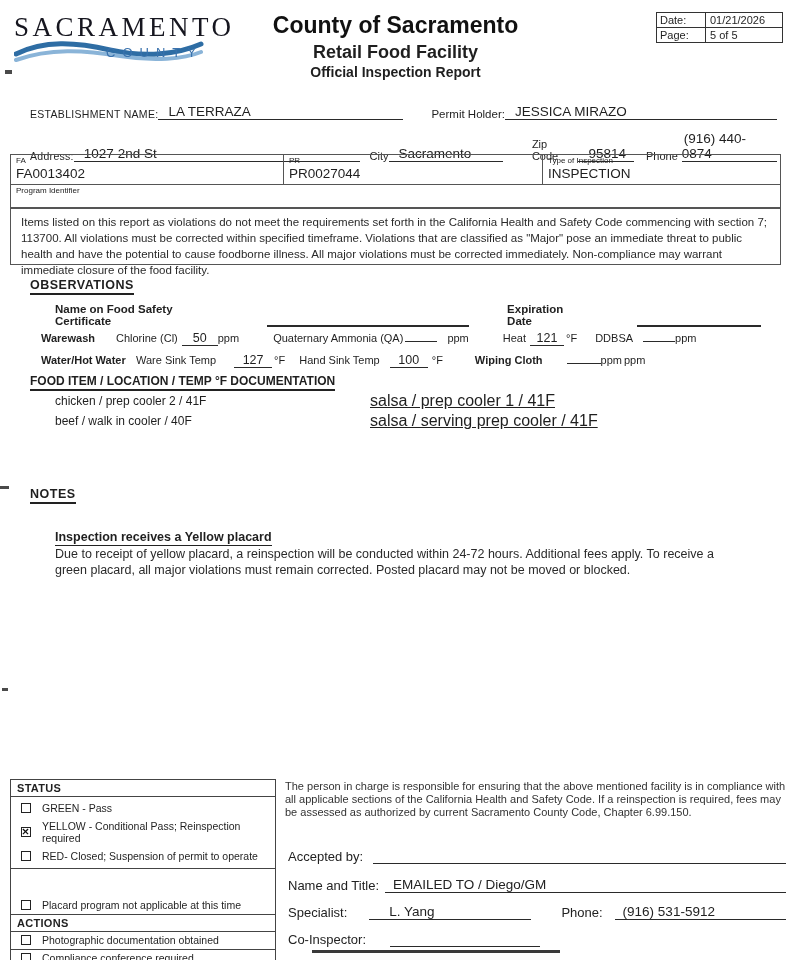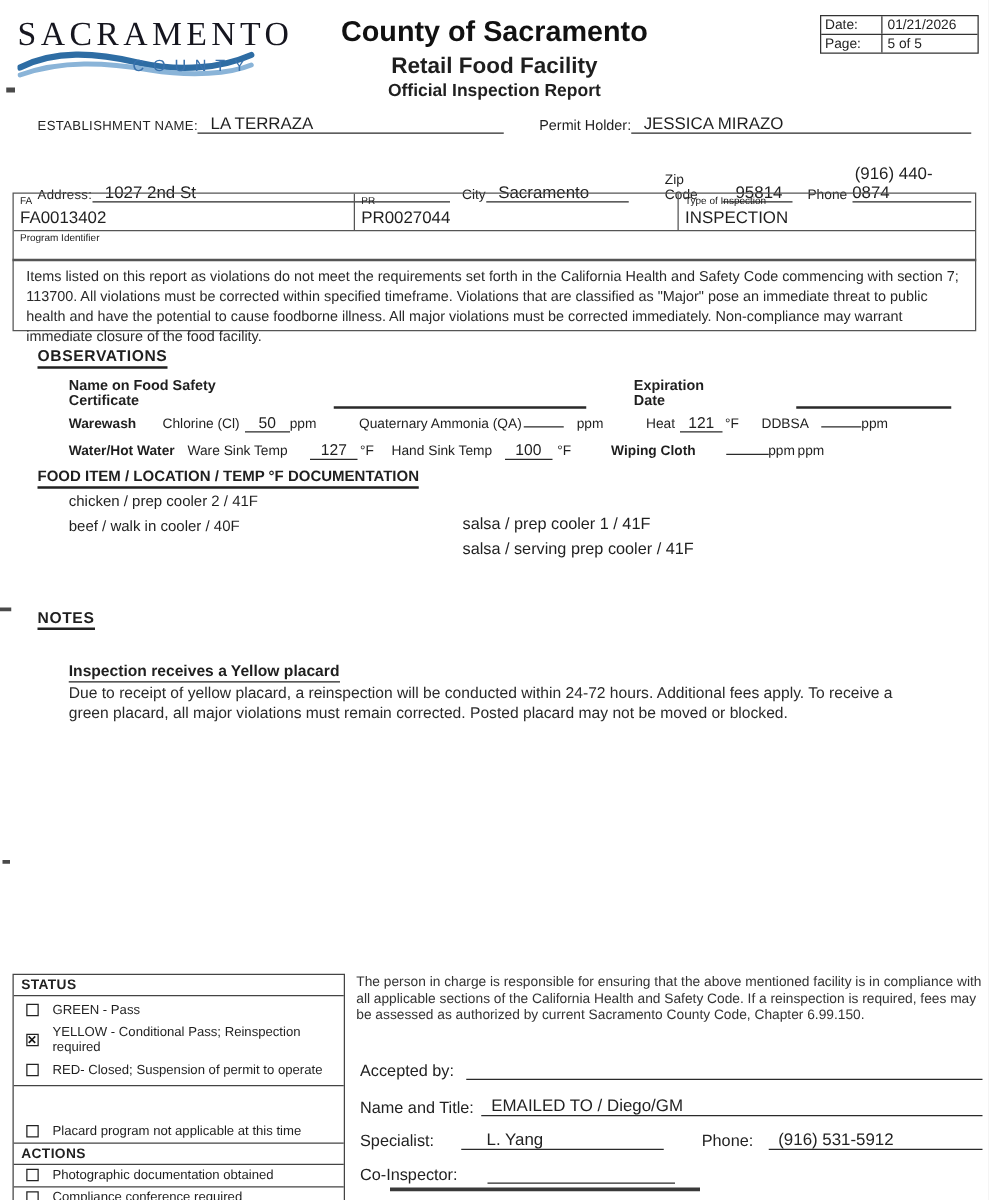--- a/index.html
+++ b/index.html
@@ -22,21 +22,21 @@
   .title-main{font-size:23px;font-weight:bold;color:#111;}
   .title-sub1{font-size:18px;font-weight:bold;margin-top:3px;}
   .title-sub2{font-size:14px;font-weight:bold;margin-top:1px;}
   .datebox{position:absolute;right:8px;top:12px;border:1px solid #333;font-size:11px;width:125px;}
   .datebox .dr{display:flex;border-bottom:1px solid #333;}
   .datebox .dr:last-child{border-bottom:none;}
   .datebox .dl{width:42px;border-right:1px solid #333;padding:1px 3px;}
   .datebox .dv{flex:1;padding:1px 4px;}
 
   
-  .est-row1{position:absolute;left:30px;right:14px;top:91px;display:flex;align-items:flex-end;font-size:11px;}
+  .est-row1{position:absolute;left:30px;right:14px;top:104px;display:flex;align-items:flex-end;font-size:11px;}
   .est-row2{position:absolute;left:30px;right:14px;top:131px;display:flex;align-items:flex-end;font-size:11px;}
   .est-val{font-size:13.5px;padding:0 8px 0 10px;}
   .lblcaps{font-size:10.5px;letter-spacing:0.3px;}
   .flex1{flex:1;}
 
   
   .fa-table{position:absolute;left:10px;right:10px;top:154px;border:1px solid #555;}
   .fa-row{display:flex;}
   .fa-cell{border-right:1px solid #555;padding:1px 5px 3px;}
   .fa-cell:last-child{border-right:none;}
@@ -46,27 +46,27 @@
   .program-row{border-top:1px solid #555;padding:1px 5px 12px;}
 
   
   .disclaimer{position:absolute;left:10px;right:10px;top:207px;border:1px solid #555;
     padding:7px 10px;font-size:11.5px;line-height:1.38;color:#2a2a2a;box-sizing:border-box;height:58px;}
 
   
   .obs-heading{position:absolute;left:30px;top:278px;font-size:12.5px;font-weight:bold;
     letter-spacing:0.5px;border-bottom:2px solid #222;padding-bottom:1px;}
   .cert-row{position:absolute;left:55px;top:303px;right:30px;display:flex;align-items:flex-end;font-size:11.5px;}
-  .ww-block{position:absolute;left:55px;top:331px;right:20px;font-size:11px;}
+  .ww-block{position:absolute;left:41px;top:331px;right:20px;font-size:11px;}
   .ww-row{display:flex;align-items:baseline;margin-bottom:7px;white-space:nowrap;}
   .ww-val{font-size:12.5px;}
   .food-heading{position:absolute;left:30px;top:374px;font-size:12px;font-weight:bold;
     border-bottom:2px solid #222;padding-bottom:1px;}
   .food-col-left{position:absolute;left:55px;top:391px;font-size:12px;line-height:20px;}
-  .food-col-right{position:absolute;left:370px;top:409px;font-size:13px;line-height:20px;}
+  .food-col-right{position:absolute;left:370px;top:391px;font-size:16px;line-height:20px;text-decoration:underline;}
 
   
   .notes-heading{position:absolute;left:30px;top:487px;font-size:12.5px;font-weight:bold;
     letter-spacing:0.5px;border-bottom:2px solid #222;padding-bottom:1px;}
   .notes-sub{position:absolute;left:55px;top:530px;font-size:12.5px;font-weight:bold;
     border-bottom:1.5px solid #222;padding-bottom:1px;}
   .notes-body{position:absolute;left:55px;top:547px;width:668px;font-size:12.5px;line-height:1.27;color:#2a2a2a;}
 
   
   .status-table{position:absolute;left:10px;top:779px;width:266px;border:1px solid #444;font-size:10.5px;box-sizing:border-box;}

